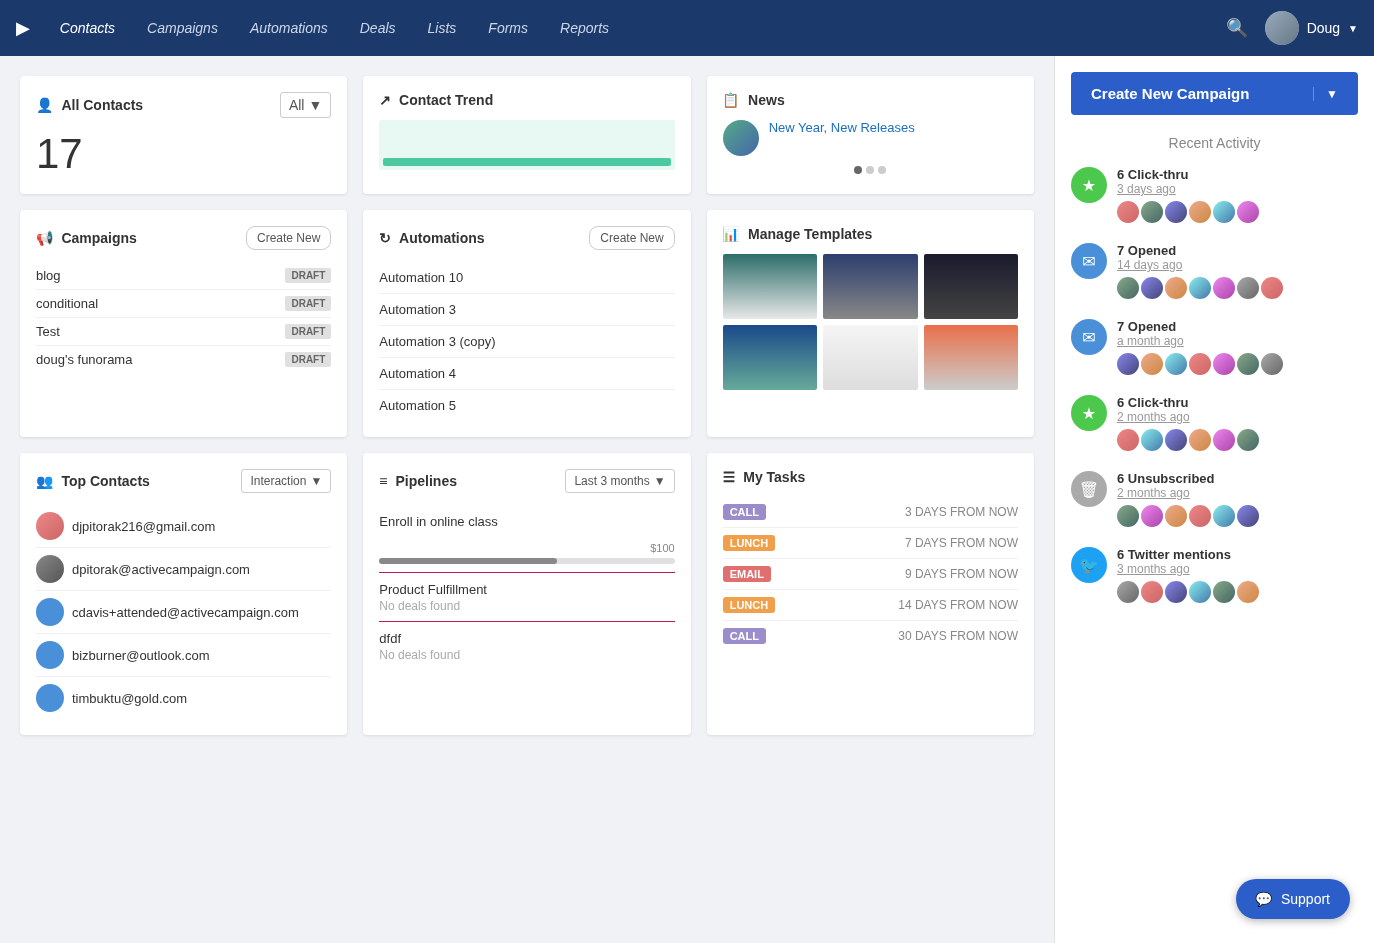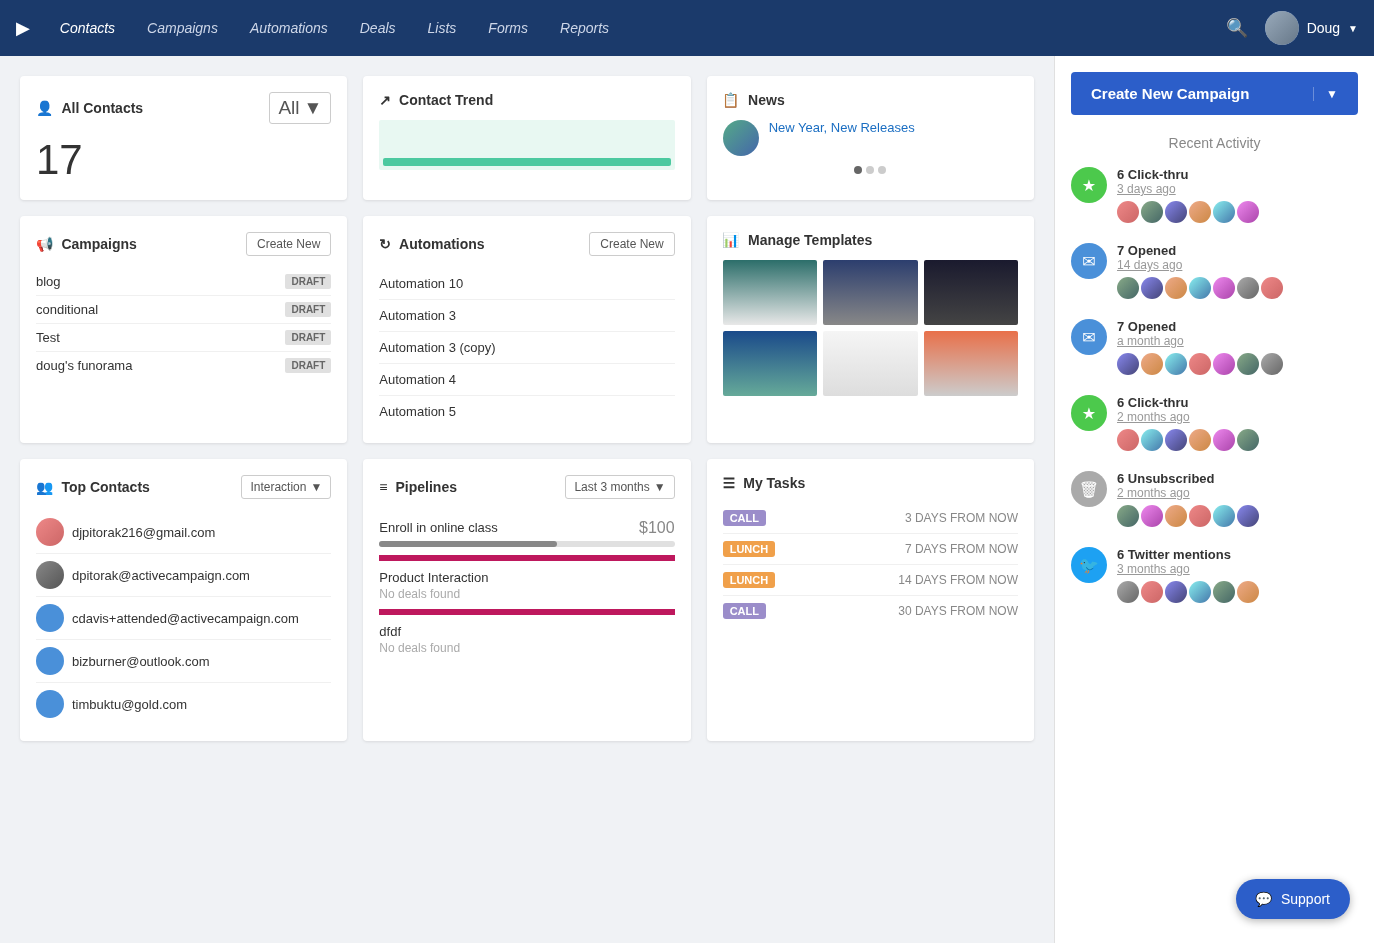--- a/index.html
+++ b/index.html
@@ -59,21 +59,21 @@
       display: flex; align-items: center; justify-content: space-between; margin-bottom: 12px;
     }
     .widget-title {
       display: flex; align-items: center; gap: 8px; font-weight: 600; font-size: 14px; color: #333;
     }
 
     
     .contacts-count { font-size: 42px; font-weight: 300; color: #333; margin-top: 8px; }
     .filter-dropdown {
       display: flex; align-items: center; gap: 4px; border: 1px solid #ccc;
-      border-radius: 3px; padding: 4px 8px; cursor: pointer; font-size: 19px; color: #555;
+      border-radius: 3px; padding: 4px 8px; cursor: pointer; font-size: 14px; color: #555;
     }
 
     
     .trend-chart { background: #e8f8f2; height: 50px; border-radius: 2px; display: flex; align-items: flex-end; padding: 4px; }
     .trend-bar { background: #4cc9a0; height: 8px; width: 100%; border-radius: 2px; }
 
     
     .news-content { display: flex; align-items: flex-start; gap: 10px; }
     .news-avatar { width: 36px; height: 36px; border-radius: 50%; background: linear-gradient(135deg, #5a8,#46a); flex-shrink: 0; }
     .news-link { color: #1b6ec2; font-weight: 400; font-size: 13px; cursor: pointer; }
@@ -88,21 +88,21 @@
       padding: 6px 0; border-bottom: 1px solid #f0f0f0;
       font-size: 13px;
     }
     .campaign-item:last-child { border-bottom: none; }
     .draft-badge {
       background: #e0e0e0; color: #666; font-size: 10px;
       padding: 2px 6px; border-radius: 2px; font-weight: 600;
     }
     .create-new-btn {
       border: 1px solid #ccc; background: #fff; color: #555;
-      padding: 4px 10px; border-radius: 3px; cursor: pointer; font-size: 12px;
+      padding: 4px 10px; border-radius: 9px; cursor: pointer; font-size: 12px;
     }
 
     
     .automation-list { list-style: none; }
     .automation-item {
       padding: 8px 0; border-bottom: 1px solid #f0f0f0; font-size: 13px; color: #333; cursor: pointer;
     }
     .automation-item:last-child { border-bottom: none; }
 
     
@@ -129,24 +129,24 @@
     .ca-orange { background: linear-gradient(135deg, #e88, #c66); }
     .ca-gray { background: linear-gradient(135deg, #888, #555); }
     .ca-blue { background: #4a90d9; }
     .interaction-dropdown {
       display: flex; align-items: center; gap: 4px; border: 1px solid #ccc;
       border-radius: 3px; padding: 4px 8px; cursor: pointer; font-size: 12px; color: #555;
     }
 
     
     .pipeline-list { list-style: none; }
-    .pipeline-item { padding: 8px 0; border-bottom: 6px solid #be185d; }
+    .pipeline-item { padding: 8px 0; border-bottom: 1px solid #be185d; }
     .pipeline-item:last-child { border-bottom: none; }
     .pipeline-name { font-size: 13px; font-weight: 500; color: #333; }
-    .pipeline-amount { font-size: 16px; color: #888; float: right; }
+    .pipeline-amount { font-size: 11px; color: #888; float: right; margin-top: 29px; }
     .pipeline-bar { height: 6px; background: #e0e0e0; border-radius: 3px; margin-top: 4px; }
     .pipeline-bar-fill { height: 100%; background: #888; border-radius: 3px; }
     .pipeline-no-deals { font-size: 12px; color: #aaa; margin-top: 2px; }
     .last3months-dropdown {
       display: flex; align-items: center; gap: 4px; border: 1px solid #ccc;
       border-radius: 3px; padding: 4px 8px; cursor: pointer; font-size: 12px; color: #555;
     }
 
     
     .tasks-list { list-style: none; }
@@ -390,21 +390,21 @@
         <ul class="pipeline-list">
           <li class="pipeline-item">
             <span class="pipeline-name">Enroll in online class</span>
             <span class="pipeline-amount">$100</span>
             <div style="clear:both"></div>
             <div class="pipeline-bar">
               <div class="pipeline-bar-fill" style="width:60%"></div>
             </div>
           </li>
           <li class="pipeline-item">
-            <span class="pipeline-name">Product Interaction</span>
+            <span class="pipeline-name">Product Fulfillment</span>
             <div class="pipeline-no-deals">No deals found</div>
           </li>
           <li class="pipeline-item">
             <span class="pipeline-name">dfdf</span>
             <div class="pipeline-no-deals">No deals found</div>
           </li>
         </ul>
       </div>
 
       <div class="widget">
@@ -415,20 +415,24 @@
           </div>
         </div>
         <ul class="tasks-list">
           <li class="task-item">
             <span class="task-badge badge-call">CALL</span>
             <span class="task-days">3 DAYS FROM NOW</span>
           </li>
           <li class="task-item">
             <span class="task-badge badge-lunch">LUNCH</span>
             <span class="task-days">7 DAYS FROM NOW</span>
+          </li>
+          <li class="task-item">
+            <span class="task-badge badge-email">EMAIL</span>
+            <span class="task-days">9 DAYS FROM NOW</span>
           </li>
           <li class="task-item">
             <span class="task-badge badge-lunch">LUNCH</span>
             <span class="task-days">14 DAYS FROM NOW</span>
           </li>
           <li class="task-item">
             <span class="task-badge badge-call">CALL</span>
             <span class="task-days">30 DAYS FROM NOW</span>
           </li>
         </ul>

